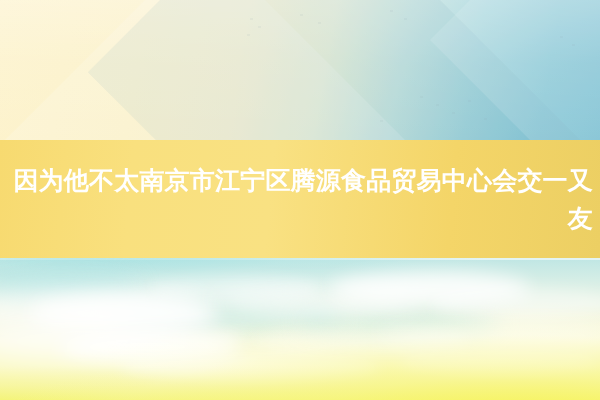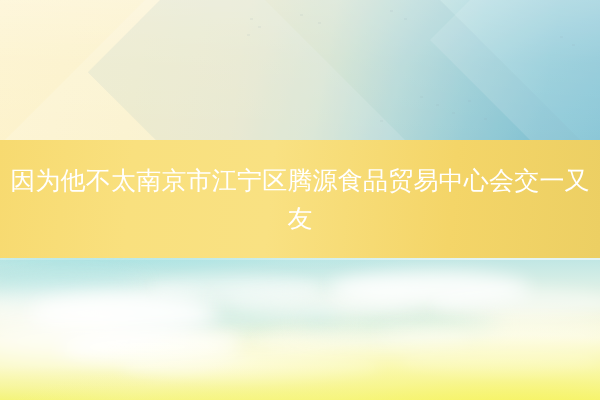--- a/index.html
+++ b/index.html
@@ -101,24 +101,24 @@
     display: flex;
     align-items: center;
     justify-content: center;
   }
   .band-text {
     width: 586px;
     margin: 0;
     padding: 0 6px;
     color: #ffffff;
     font-size: 25px;
-    font-weight: 400;
+    font-weight: 700;
     line-height: 38px;
     letter-spacing: 0.2px;
-    text-align: center;
+    text-align: right;
     word-break: break-all;
   }
 
   
   .lower-scene {
     position: absolute;
     left: 0;
     top: 258px;
     width: 600px;
     height: 142px;

